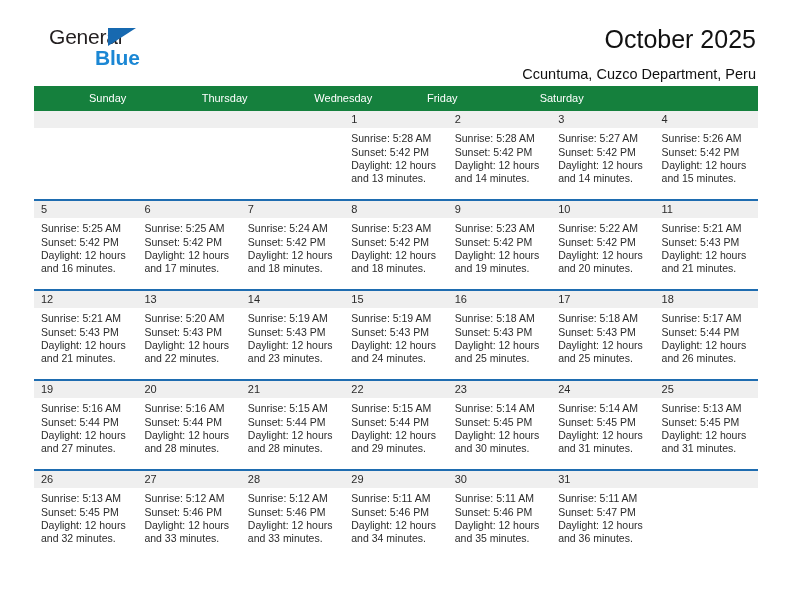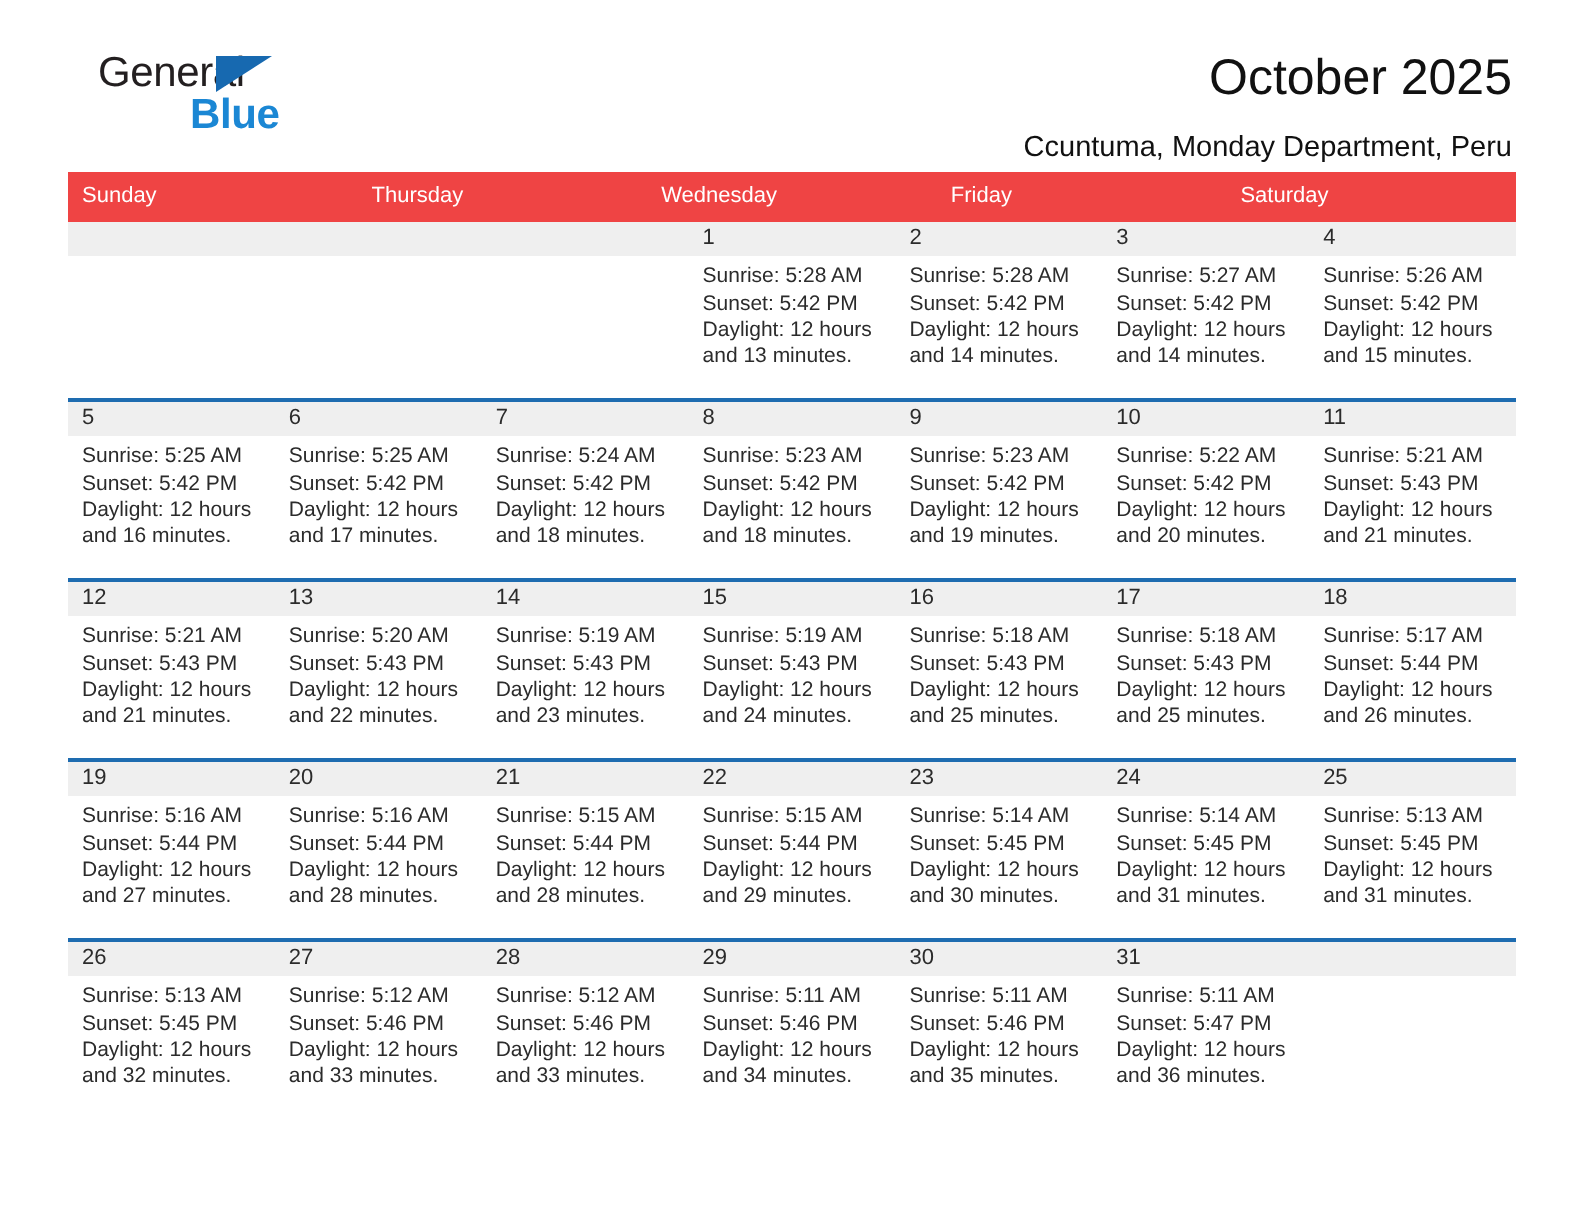--- a/index.html
+++ b/index.html
@@ -79,22 +79,23 @@
     white-space: nowrap;
   }
 
   
   .calendar {
     margin: 10px 34px 0 34px;
     width: 724px;
   }
   .weekdays {
     display: grid;
-    grid-template-columns: repeat(5, 1fr);
-    background: #ef4444;
+    grid-template-columns: repeat(6, 1fr);
+    background: #15803d;
+    padding-left: 48px;
   }
   .weekday {
     color: #ffffff;
     font-size: 11px;
     padding: 6px 0 6px 7px;
     line-height: 1.2;
   }
   .week {
     display: grid;
     grid-template-columns: repeat(7, 1fr);
@@ -132,21 +133,21 @@
 <div class="page">
 
   <div class="header">
     <div class="brand">
       <span class="brand-general">General</span>
       <span class="brand-tri"></span>
       <span class="brand-blue">Blue</span>
     </div>
     <div class="titles">
       <div class="cal-title">October 2025</div>
-      <div class="cal-subtitle">Ccuntuma, Monday Department, Peru</div>
+      <div class="cal-subtitle">Ccuntuma, Cuzco Department, Peru</div>
     </div>
   </div>
 
   <div class="calendar">
     <div class="weekdays" id="weekday-row">
         <div class="weekday">Sunday</div>
         <div class="weekday">Thursday</div>
         <div class="weekday">Wednesday</div>
         <div class="weekday">Friday</div>
         <div class="weekday">Saturday</div>

